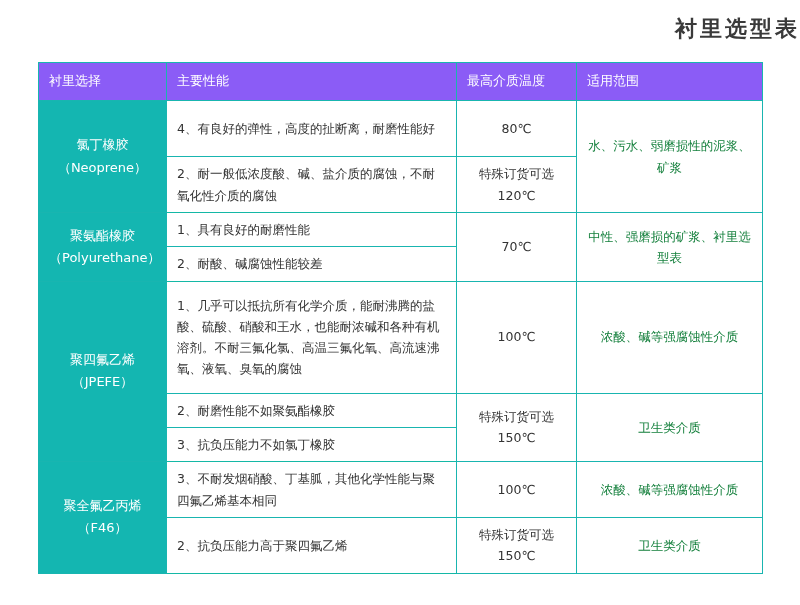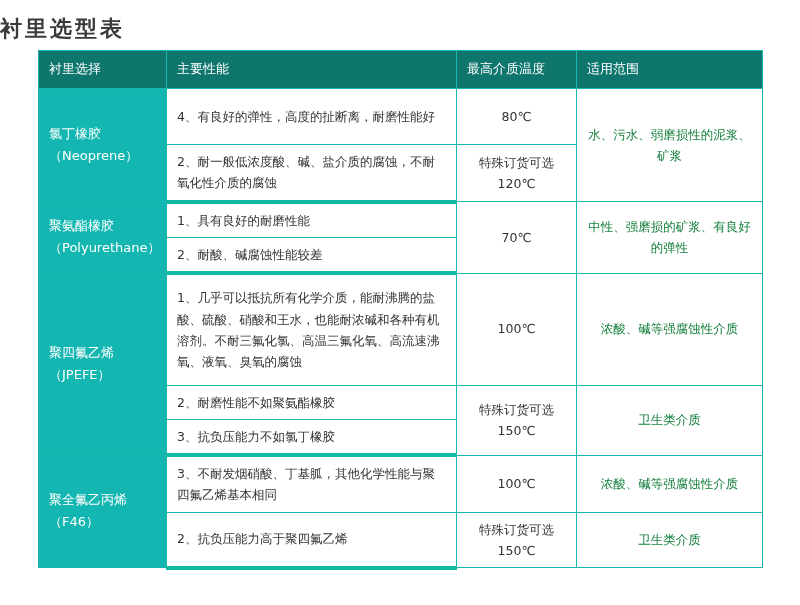--- a/index.html
+++ b/index.html
@@ -14,56 +14,57 @@
     color: #222;
     overflow: hidden;
   }
   .page {
     width: 800px;
     height: 605px;
     position: relative;
     box-sizing: border-box;
   }
   .title {
-    text-align: left;
+    text-align: right;
     font-size: 22px;
     font-weight: bold;
     letter-spacing: 3px;
     color: #3a3a3a;
     padding-top: 14px;
-    padding-bottom: 6px;
+    padding-bottom: 18px;
   }
   .table-wrap {
     margin: 0 38px;
   }
   table.lining {
     border-collapse: collapse;
     width: 724px;
     table-layout: fixed;
     font-size: 12.5px;
   }
   table.lining td, table.lining th {
     border: 1px solid #19b5b0;
     vertical-align: middle;
     padding: 6px 10px;
     line-height: 1.7;
     box-sizing: border-box;
     font-weight: normal;
   }
   thead th {
-    background: #0f766e;
+    background: #8b5cf6;
     color: #ffffff;
     text-align: left;
     font-size: 13px;
     height: 38px;
     padding: 4px 10px;
   }
   td.matname {
     background: #14b6b1;
     color: #ffffff;
+    text-align: center;
     font-size: 13px;
     line-height: 2.1;
     padding: 4px 4px;
   }
   td.prop {
     text-align: left;
     color: #333;
   }
   td.temp {
     text-align: center;
@@ -75,21 +76,21 @@
   }
   
   tr.sub td.prop {
     border-top: 1px dashed #9fdedc;
     border-bottom: 1px dashed #9fdedc;
   }
   tr.first-sub td.prop {
     border-top: 1px solid #19b5b0;
   }
   tr.last-sub td.prop {
-    border-bottom: 4px solid #14b8a6;
+    border-bottom: 1px solid #14b8a6;
   }
   .col1 { width: 128px; }
   .col2 { width: 290px; }
   .col3 { width: 120px; }
   .col4 { width: 186px; }
 </style>
 </head>
 <body>
 
 <div class="page">
@@ -131,21 +132,21 @@
           </td>
         </tr>
 
         <tr class="first-sub">
           <td class="matname" rowspan="2">
             <div>聚氨酯橡胶</div>
             <div>（Polyurethane）</div>
           </td>
           <td class="prop" style="height:34px">1、具有良好的耐磨性能</td>
           <td class="temp" rowspan="2">70℃</td>
-          <td class="scope" rowspan="2">中性、强磨损的矿浆、有良好的弹性</td>
+          <td class="scope" rowspan="2">中性、强磨损的矿浆、衬里选型表</td>
         </tr>
         <tr class="last-sub">
           <td class="prop" style="height:34px">2、耐酸、碱腐蚀性能较差</td>
         </tr>
 
         <tr class="first-sub">
           <td class="matname" rowspan="3">
             <div>聚四氟乙烯</div>
             <div>（JPEFE）</div>
           </td>

